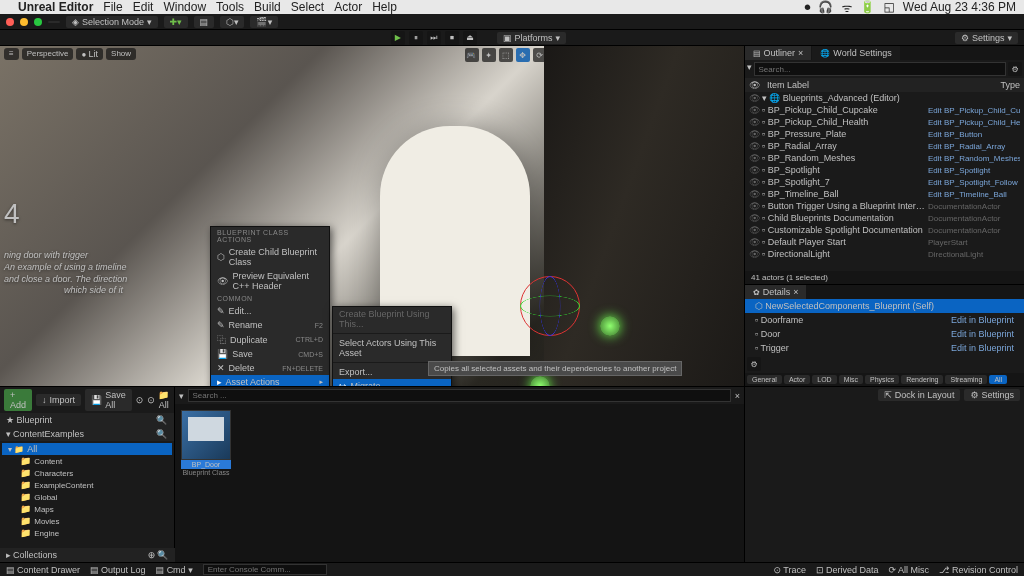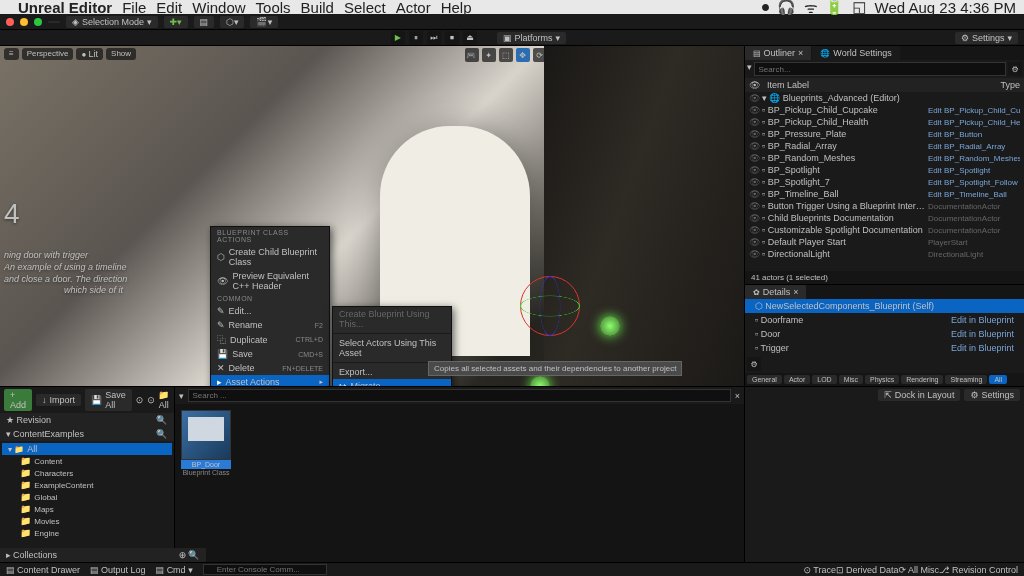--- a/index.html
+++ b/index.html
@@ -1,18 +1,18 @@
 <!DOCTYPE html>
 <html><head>
 <meta charset="utf-8">
 <style>
 * { margin: 0; padding: 0; box-sizing: border-box; font-family: "Segoe UI", Arial, sans-serif; font-size: 9px; color: #c0c0c0; }
 body { background: #1a1a1a; width: 1024px; height: 576px; overflow: hidden; position: relative; }
 .menubar { height: 14px; background: #e8e8e8; display: flex; align-items: center; padding: 0 8px; gap: 10px; }
-.menubar span { color: #222; font-size: 15px; }
+.menubar span { color: #222; font-size: 12px; }
 .menubar .right { margin-left: auto; display: flex; gap: 8px; align-items: center; }
 .toprow { height: 16px; background: #1a1a1a; display: flex; align-items: center; padding: 0 6px; gap: 6px; border-bottom: 1px solid #000; }
 .btn { background: #2a2a2a; border-radius: 2px; padding: 1px 6px; display: inline-flex; align-items: center; gap: 3px; }
 .green { color: #6fbf4a; }
 .playrow { height: 16px; background: #1a1a1a; display: flex; align-items: center; padding: 0 6px; gap: 4px; border-bottom: 1px solid #000; }
 .playrow .spacer { flex: 1; }
 .settings-gear { margin-left: auto; }
 .main { display: flex; height: 340px; }
 .viewport { flex: 1; position: relative; background: linear-gradient(135deg, #7a7266 0%, #5a5550 30%, #d8d4cc 50%, #2a2822 75%, #1a1816 100%); overflow: hidden; }
 .vp-toolbar { position: absolute; top: 2px; left: 4px; display: flex; gap: 3px; }
@@ -69,24 +69,24 @@
 .browser-main { flex: 1; display: flex; flex-direction: column; }
 .bm-toolbar { padding: 2px 4px; display: flex; gap: 4px; align-items: center; background: #1a1a1a; }
 .asset-grid { flex: 1; padding: 6px; }
 .asset { width: 50px; display: inline-block; }
 .asset .thumb { width: 50px; height: 50px; background: linear-gradient(135deg, #3a6fa5, #1a3a5a); border: 1px solid #333; position: relative; }
 .asset .thumb::after { content: ''; position: absolute; left: 6px; top: 6px; right: 6px; bottom: 18px; background: #cfd8e0; }
 .asset .albl { background: #2a7ad8; padding: 1px 2px; font-size: 7px; text-align: center; }
 .asset .atyp { font-size: 7px; color: #888; text-align: center; }
 .bm-status { padding: 2px 6px; background: #151515; font-size: 8px; }
 .browser-right { width: 280px; background: #1a1a1a; border-left: 1px solid #000; }
-.collections { padding: 2px 6px; background: #222; font-size: 8px; display: flex; justify-content: space-between; position: absolute; bottom: 14px; left: 0; width: 206px; }
+.collections { padding: 2px 6px; background: #222; font-size: 8px; display: flex; justify-content: space-between; position: absolute; bottom: 14px; left: 0; width: 175px; }
 .statusbar { position: absolute; bottom: 0; left: 0; right: 0; height: 14px; background: #1a1a1a; border-top: 1px solid #000; display: flex; align-items: center; padding: 0 6px; gap: 10px; font-size: 8px; }
-.statusbar .r { margin-left: auto; display: flex; }
-.cmdinput { background: #0f0f0f; border: 1px solid #333; width: 124px; padding: 0 13px; color: #666; font-size: 8px; }
+.statusbar .r { margin-left: auto; display: flex; gap: 10px; }
+.cmdinput { background: #0f0f0f; border: 1px solid #333; width: 124px; padding: 0 4px; color: #666; font-size: 8px; }
 </style>
 </head>
 <body>
 
 <div class="menubar">
   <span></span>
   <span style="font-weight:600">Unreal Editor</span>
   <span>File</span>
   <span>Edit</span>
   <span>Window</span>
@@ -325,21 +325,21 @@
   <div class="browser-left">
     <div class="bm-toolbar">
       <span class="btn" style="background:#3a7a3a">+ Add</span>
       <span class="btn">↓ <span>Import</span></span>
       <span class="btn">💾 <span>Save All</span></span>
       <span>⊙</span>
       <span>⊙</span>
       <span>📁 <span>All</span></span>
     </div>
     <div class="fav">
-        <span>★ <span>Revision</span></span>
+        <span>★ <span>Blueprint</span></span>
         <span>🔍</span>
       </div>
     <div class="fav">
         <span>▾ <span>ContentExamples</span></span>
         <span>🔍</span>
       </div>
     <div class="tree">
       <div class="tree-row sel">▾ 📁 <span>All</span></div>
       <div id="tree-folders">
           <div class="tree-row" style="padding-left: 18px;"><span class="folder-i">📁</span> Content</div>

